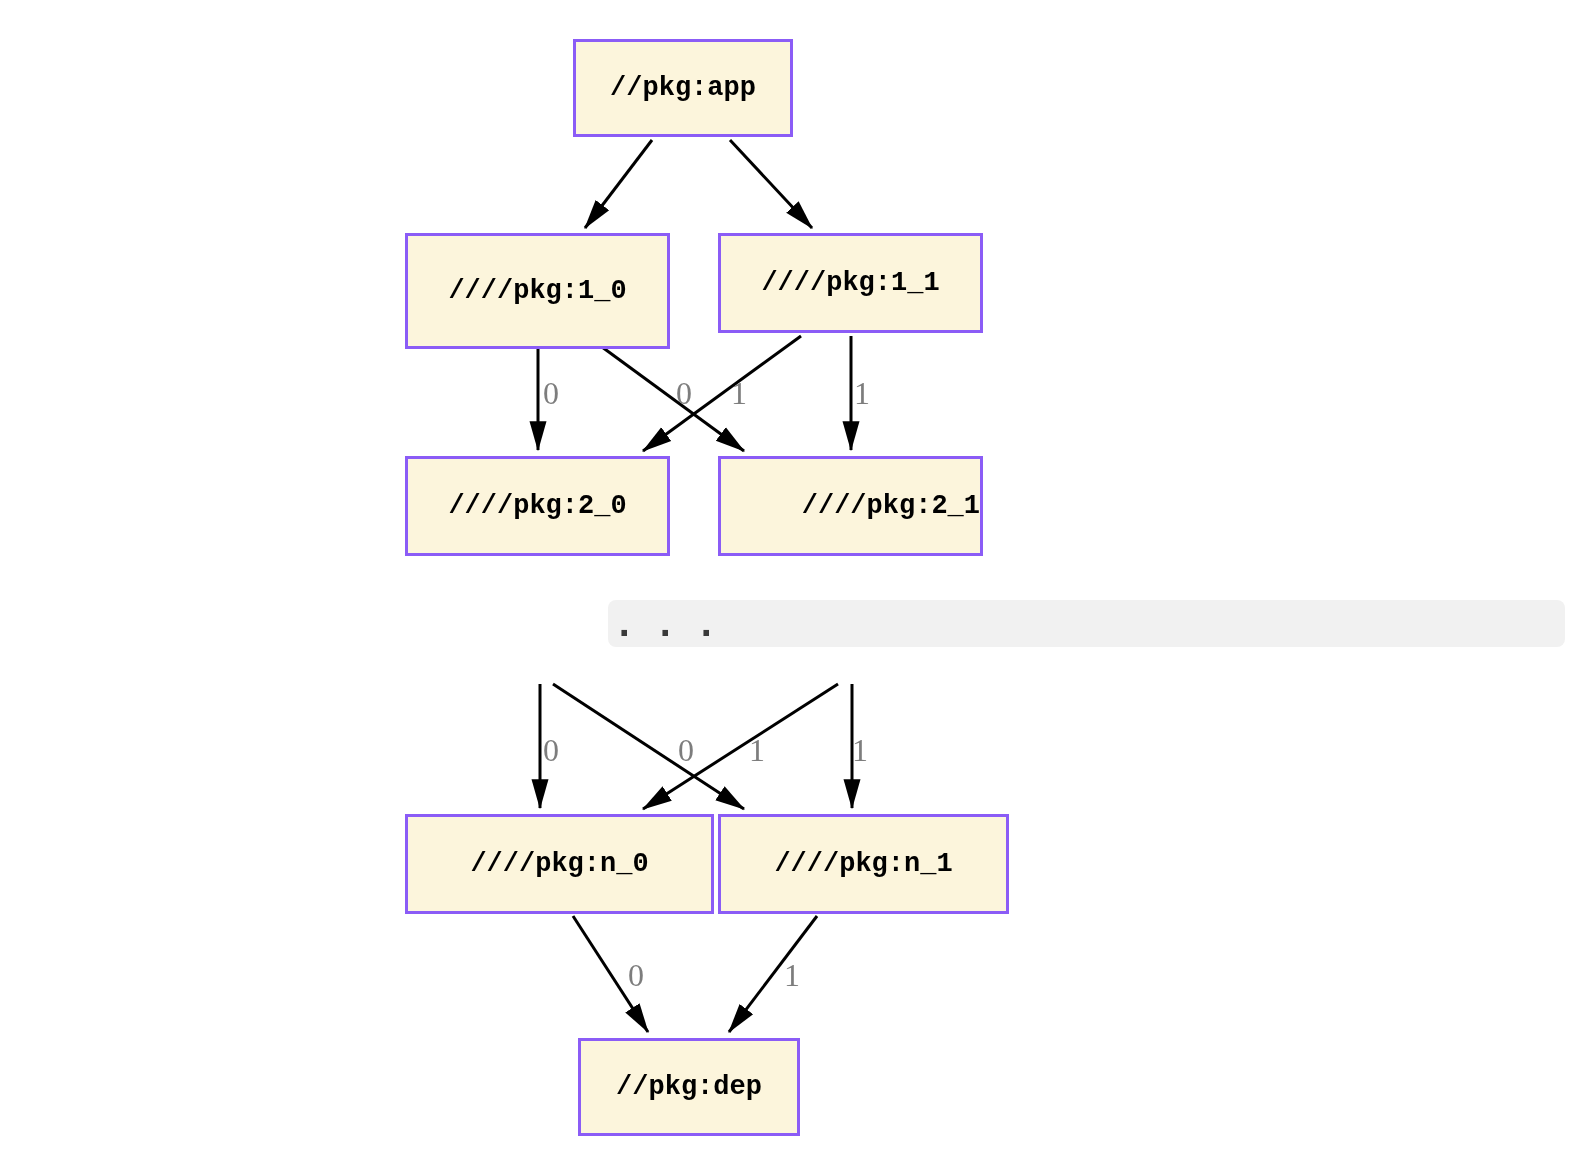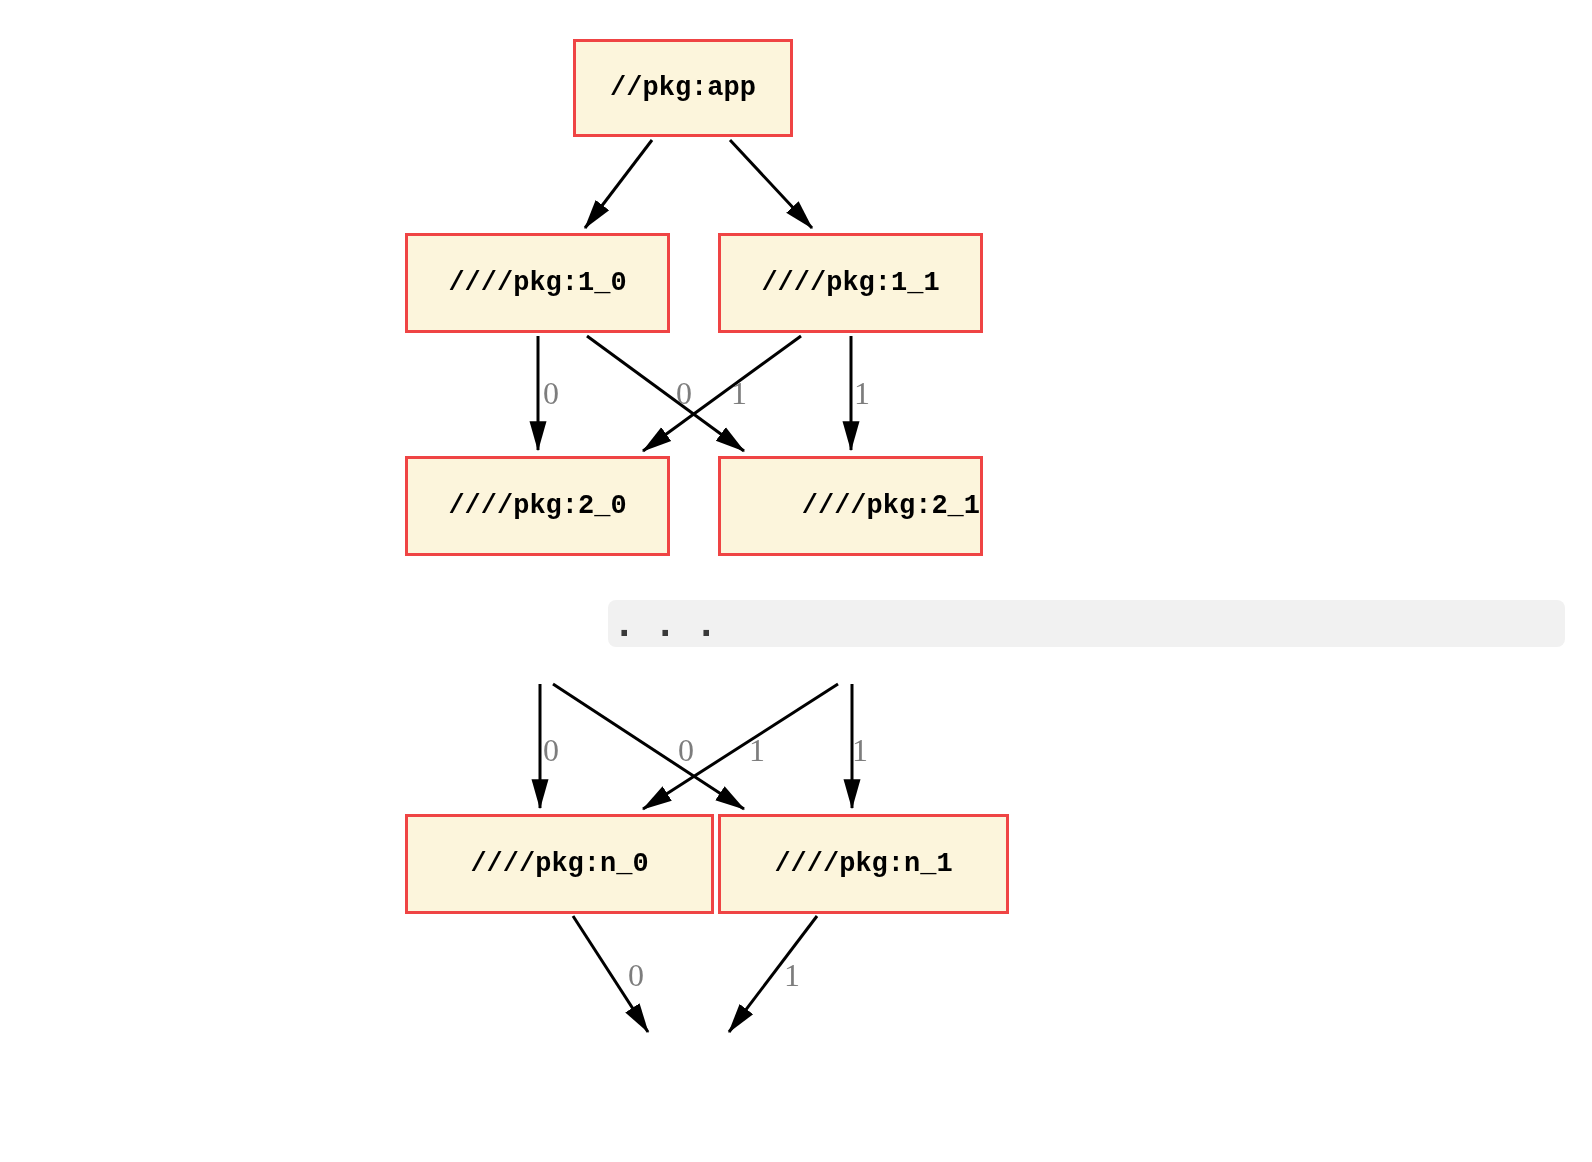--- a/index.html
+++ b/index.html
@@ -23,21 +23,21 @@
     height: 1162px;
   }
   .edges-svg line {
     stroke: #000000;
     stroke-width: 3;
   }
   .node {
     position: absolute;
     box-sizing: border-box;
     background: #fcf5dc;
-    border: 3px solid #ef4444;
+    border: 3px solid #8b5cf6;
     display: flex;
     align-items: center;
     justify-content: center;
   }
   .node span {
     font-family: "Liberation Mono", monospace;
     font-weight: 700;
     font-size: 27px;
     color: #000000;
     white-space: pre;
@@ -98,21 +98,21 @@
     <line x1="852" y1="684" x2="852" y2="808" marker-end="url(#arrow)"></line>
 
     <line x1="573" y1="916" x2="648" y2="1032" marker-end="url(#arrow)"></line>
     <line x1="817" y1="916" x2="729" y2="1032" marker-end="url(#arrow)"></line>
   </svg>
 
   <div class="node" style="left:573px; top:39px; width:220px; height:98px;">
     <span>//pkg:app</span>
   </div>
 
-  <div class="node" style="left:405px; top:233px; width:265px; height:100px;">
+  <div class="node" style="left:405px; top:233px; width:265px; height:116px;">
     <span>////pkg:1_0</span>
   </div>
 
   <div class="node" style="left:718px; top:233px; width:265px; height:100px;align-items:center;">
     <span>////pkg:1_1</span>
   </div>
 
   <div class="node" style="left:405px; top:456px; width:265px; height:100px;align-items:center;">
     <span>////pkg:2_0</span>
   </div>
@@ -122,20 +122,23 @@
   </div>
 
   <div class="node" style="left:405px; top:814px; width:309px; height:100px;">
     <span>////pkg:n_0</span>
   </div>
 
   <div class="node" style="left:718px; top:814px; width:291px; height:100px;">
     <span>////pkg:n_1</span>
   </div>
 
+  <div class="node" style="left:578px; top:1038px; width:222px; height:98px;">
+    <span>//pkg:dep</span>
+  </div>
 
   <span class="edge-label" style="left:551px; top:393px;">0</span>
   <span class="edge-label" style="left:684px; top:393px;">0</span>
   <span class="edge-label" style="left:739px; top:393px;">1</span>
   <span class="edge-label" style="left:862px; top:393px;">1</span>
 
   <div class="separator">
     <span>. . .</span>
   </div>
 

